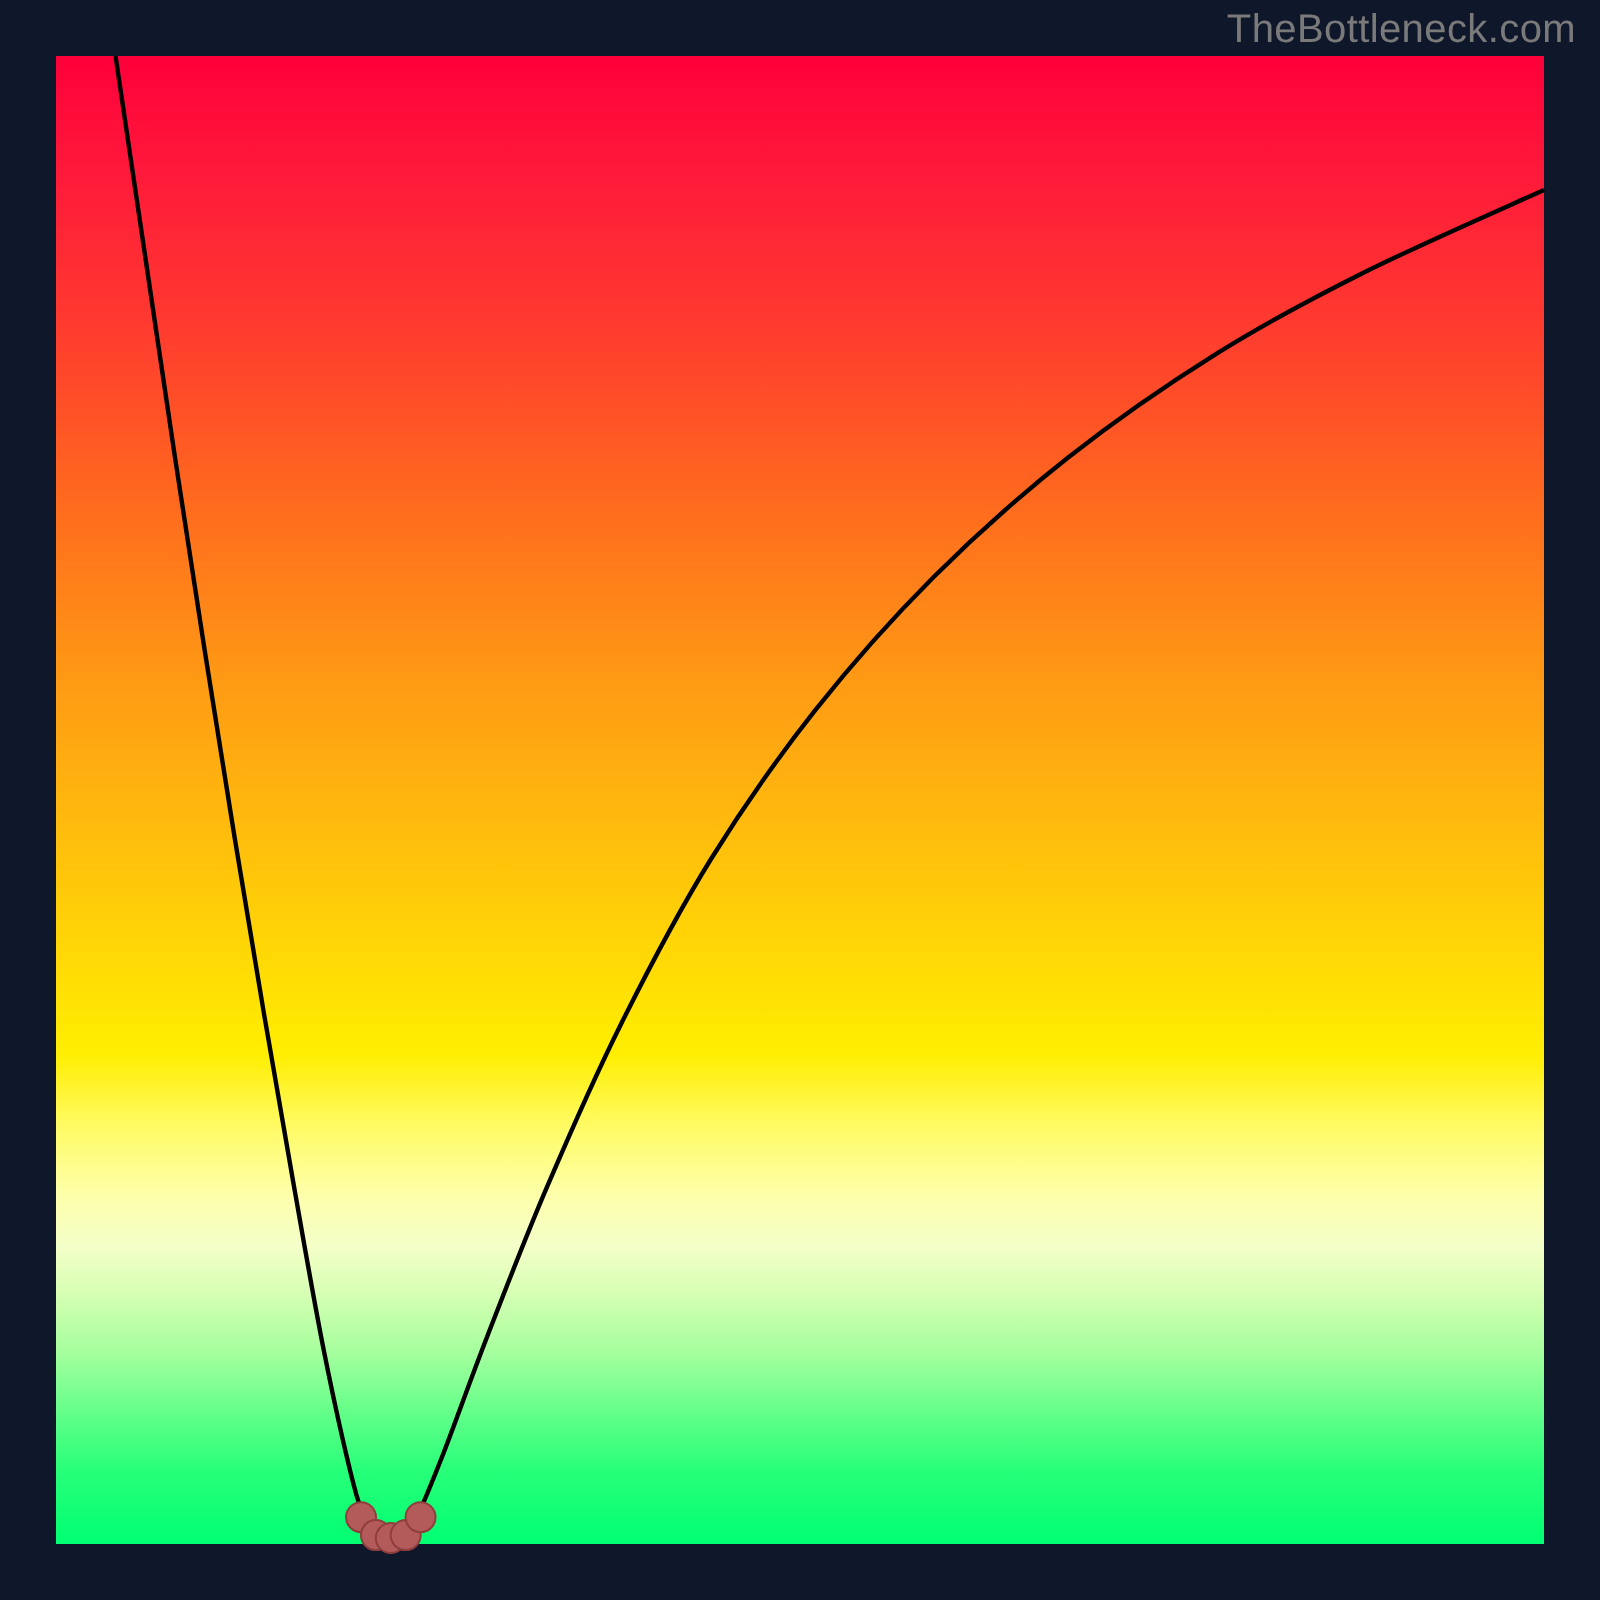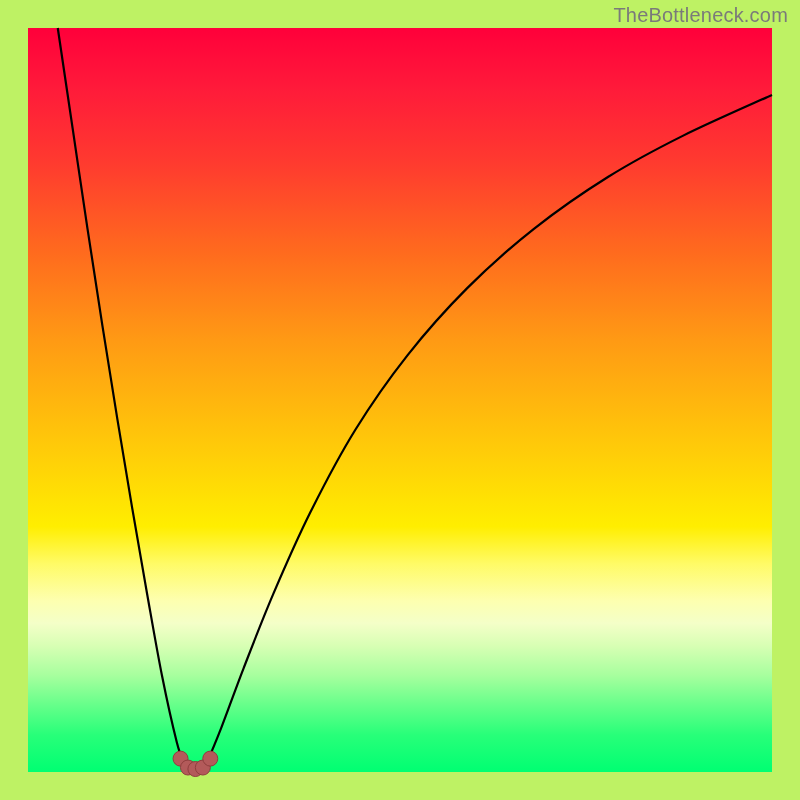--- a/index.html
+++ b/index.html
@@ -10,21 +10,21 @@
     background: #000;
     overflow: hidden;
     font-family: Arial, Helvetica, sans-serif;
   }
   .frame {
     position: absolute;
     left: 0;
     top: 0;
     width: 800px;
     height: 800px;
-    background: #bef264;
+    background: #0f172a;
   }
   .plot-area {
     position: absolute;
     left: 28px;
     top: 28px;
     width: 744px;
     height: 744px;
     
     background: linear-gradient(to bottom,
       #ff003a 0%,

